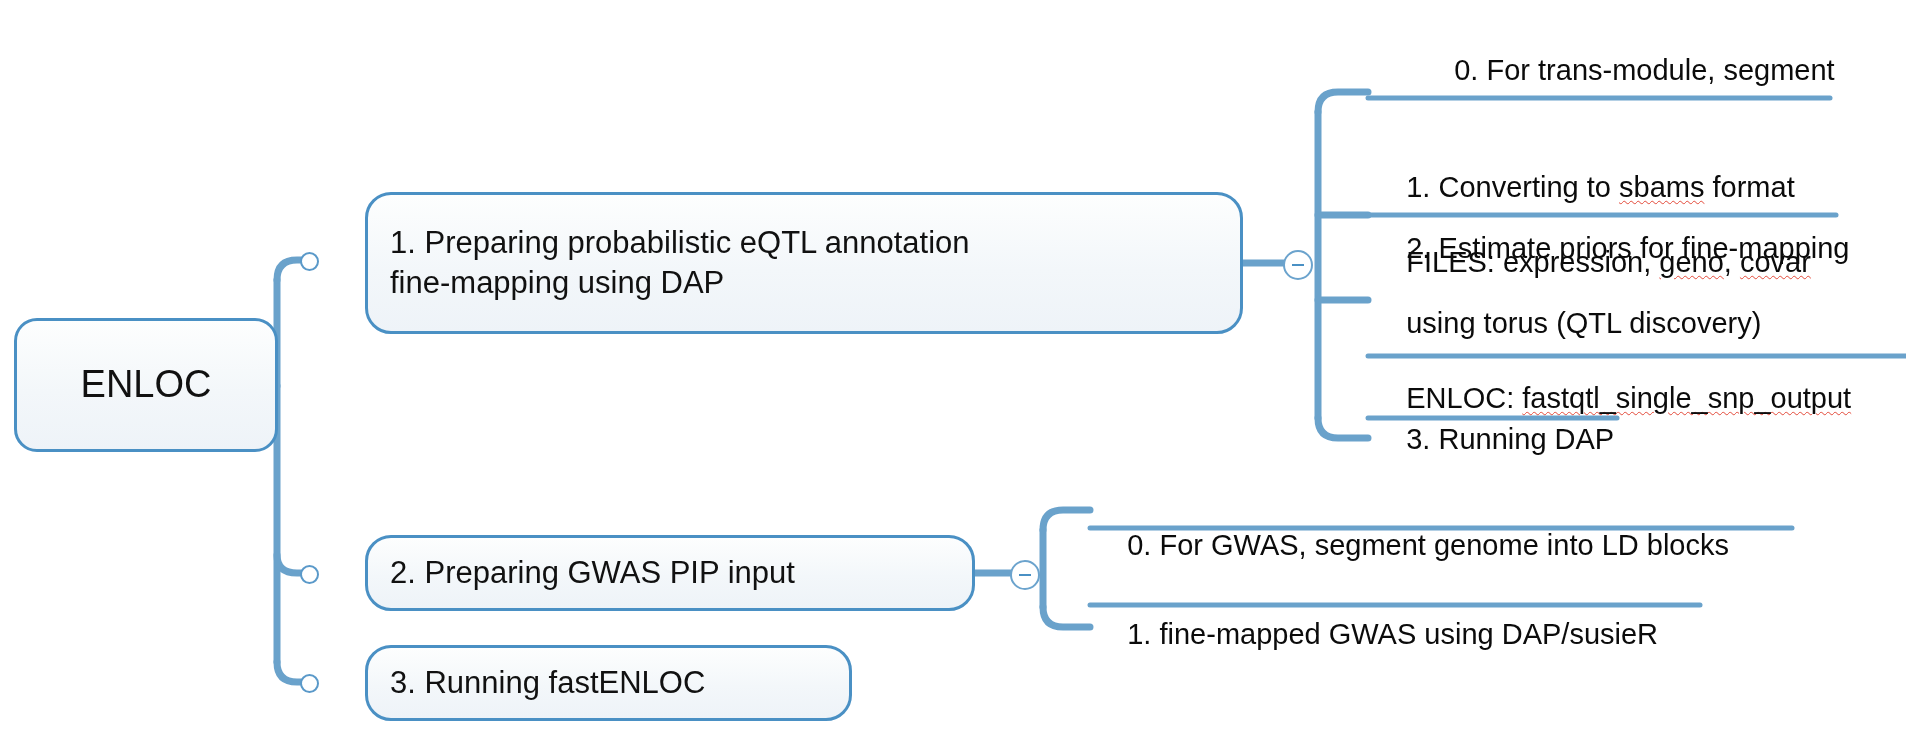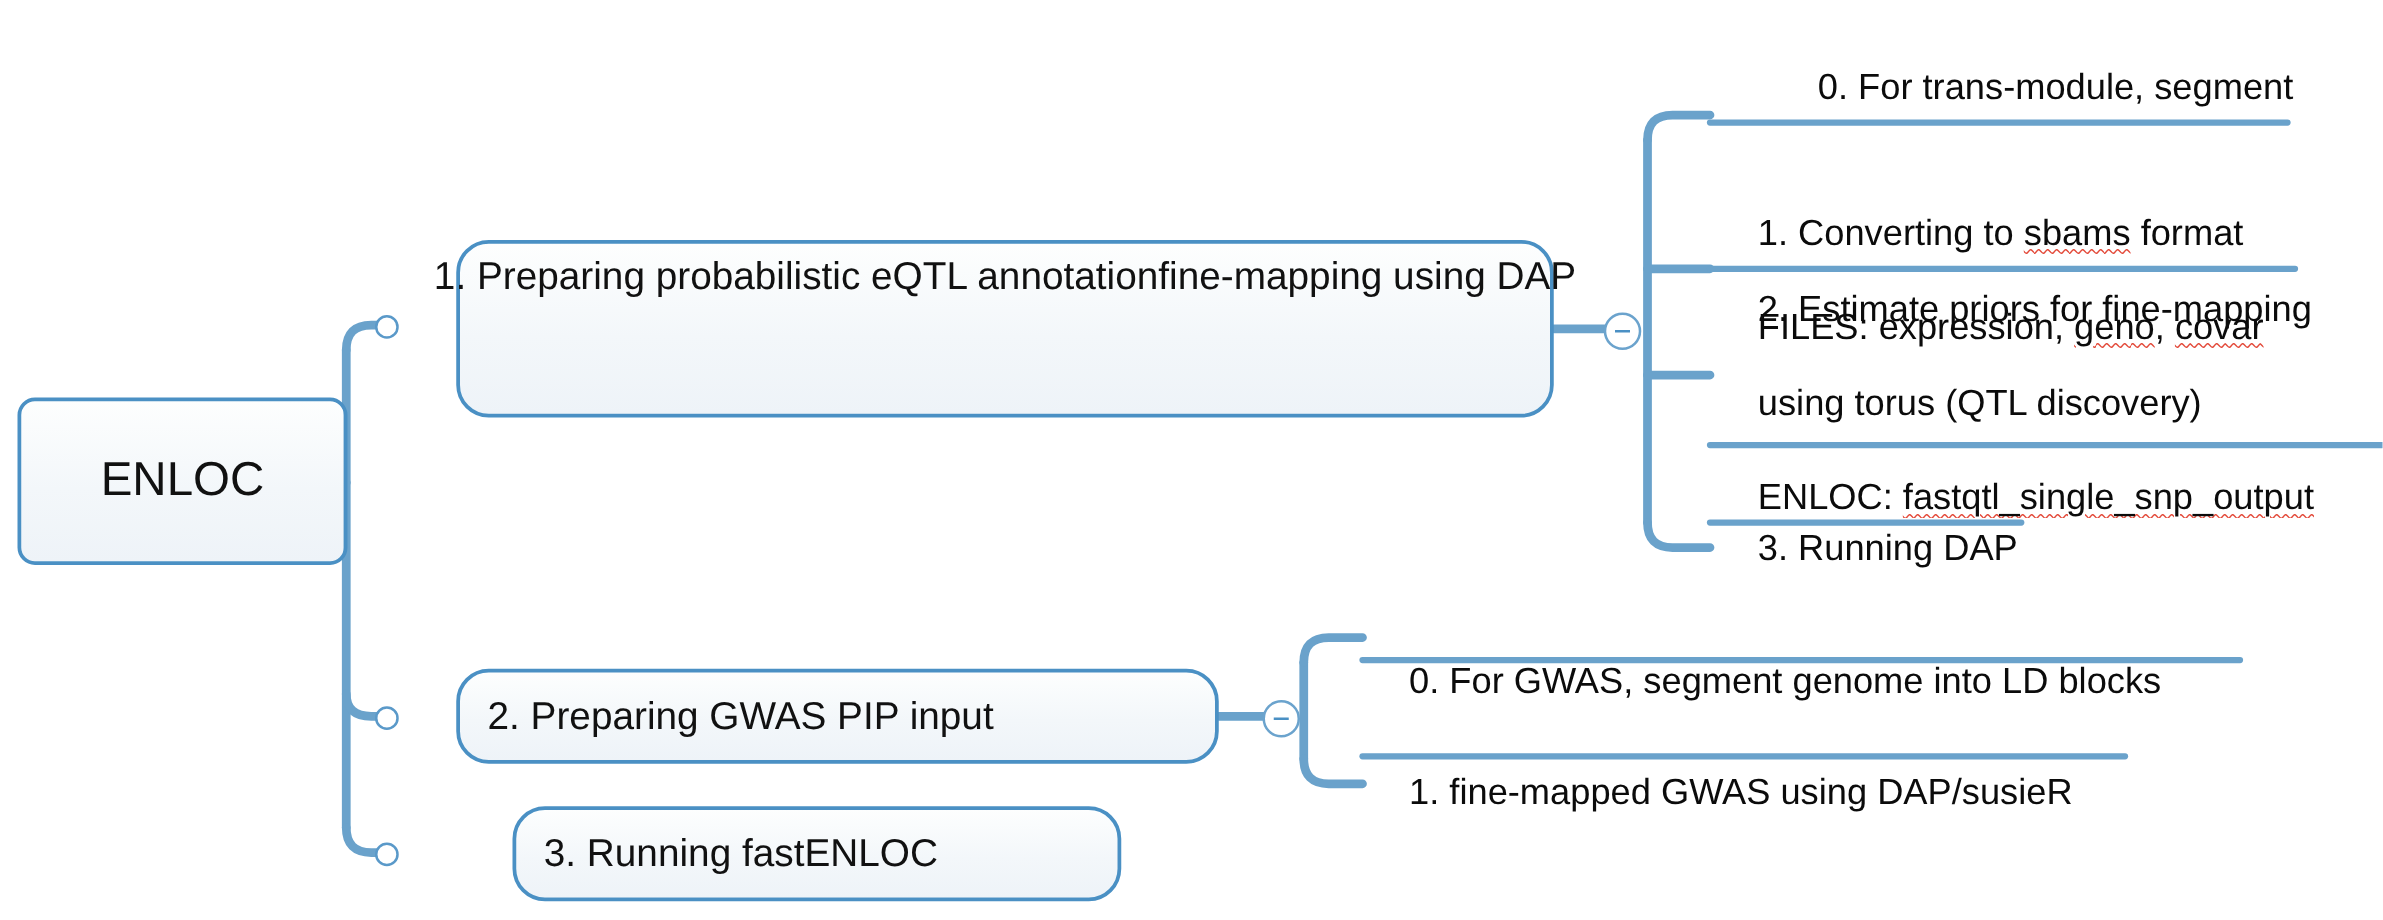--- a/index.html
+++ b/index.html
@@ -126,29 +126,29 @@
       <path d="M 1368 98 L 1830 98" stroke-width="5"></path>
       <path d="M 1368 215 L 1836 215" stroke-width="5"></path>
       <path d="M 1368 356 L 1906 356" stroke-width="5"></path>
       <path d="M 1368 418 L 1617 418" stroke-width="5"></path>
 
       <path d="M 1090 528 L 1792 528" stroke-width="5"></path>
       <path d="M 1090 605 L 1700 605" stroke-width="5"></path>
     </g>
   </svg>
 
-  <div class="node root" style="left:14px; top:318px; width:264px; height:134px;">
+  <div class="node root" style="left:14px; top:318px; width:264px; height:134px;border-radius:23px;">
     <span>ENLOC</span>
   </div>
 
   <div class="dot" style="left:300px; top:252px;"></div>
   <div class="dot" style="left:300px; top:565px;"></div>
   <div class="dot" style="left:300px; top:674px;"></div>
 
-  <div class="node branch" style="left:365px; top:192px; width:878px; height:142px; align-items:flex-start; justify-content:center;">
+  <div class="node branch" style="left:365px; top:192px; width:878px; height:142px; flex-direction:column; align-items:flex-start; justify-content:center;">
     <span>1. Preparing probabilistic eQTL annotation</span>
     <span>fine-mapping using DAP</span>
   </div>
 
   <div class="toggle" style="left:1283px; top:250px;">
     <span class="bar"></span>
   </div>
 
   <div class="leaf" style="left:1420px; top:14px; width:520px;">
     <span>0. For trans-module, segment</span><br>
@@ -178,17 +178,17 @@
   </div>
 
   <div class="leaf" style="left:1093px; top:489px; width:720px;">
     <span>0. For GWAS, segment genome into LD blocks</span>
   </div>
 
   <div class="leaf" style="left:1093px; top:578px; width:660px;">
     <span>1. fine-mapped GWAS using DAP/susieR</span>
   </div>
 
-  <div class="node branch" style="left:365px; top:645px; width:487px; height:76px;margin-left:45px;">
+  <div class="node branch" style="left:365px; top:645px; width:487px; height:76px;">
     <span>3. Running fastENLOC</span>
   </div>
 
 </div>
 
 </body></html>

